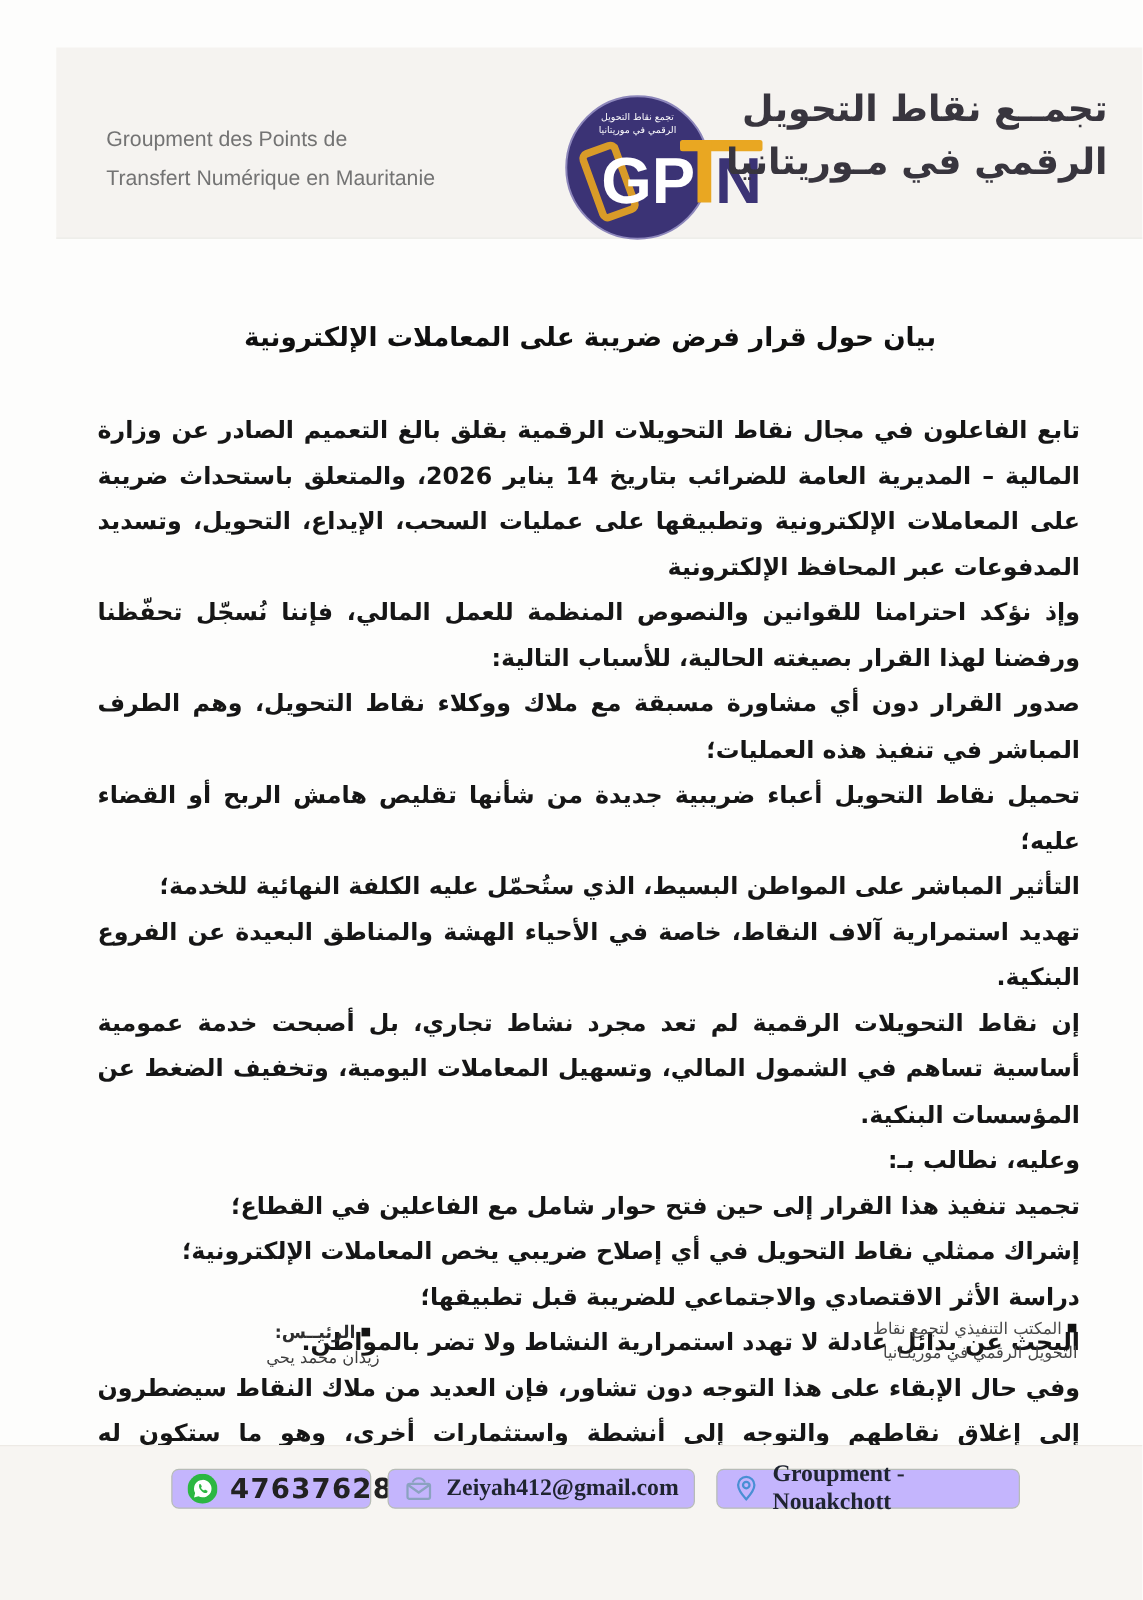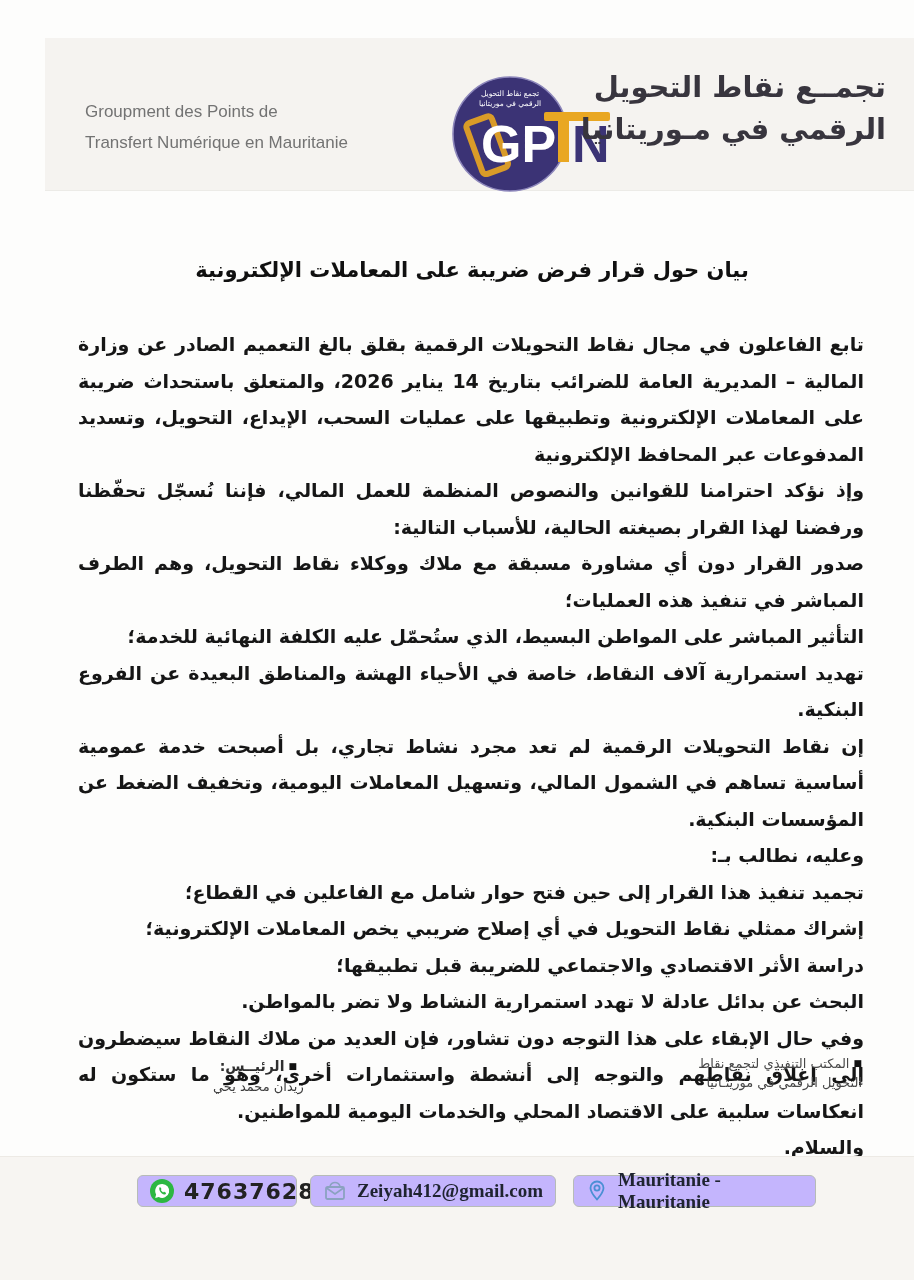--- a/index.html
+++ b/index.html
@@ -81,20 +81,21 @@
       <div>الرقمي في مـوريتانيا</div>
     </div>
   </div>
 
   <div class="doc-title">بيان حول قرار فرض ضريبة على المعاملات الإلكترونية</div>
 
   <div class="doc-body">
     <p>تابع الفاعلون في مجال نقاط التحويلات الرقمية بقلق بالغ التعميم الصادر عن وزارة المالية – المديرية العامة للضرائب بتاريخ 14 يناير 2026، والمتعلق باستحداث ضريبة على المعاملات الإلكترونية وتطبيقها على عمليات السحب، الإيداع، التحويل، وتسديد المدفوعات عبر المحافظ الإلكترونية</p>
     <p>وإذ نؤكد احترامنا للقوانين والنصوص المنظمة للعمل المالي، فإننا نُسجّل تحفّظنا ورفضنا لهذا القرار بصيغته الحالية، للأسباب التالية:</p>
     <p>صدور القرار دون أي مشاورة مسبقة مع ملاك ووكلاء نقاط التحويل، وهم الطرف المباشر في تنفيذ هذه العمليات؛</p>
+    <p>تحميل نقاط التحويل أعباء ضريبية جديدة من شأنها تقليص هامش الربح أو القضاء عليه؛</p>
     <p>التأثير المباشر على المواطن البسيط، الذي ستُحمّل عليه الكلفة النهائية للخدمة؛</p>
     <p>تهديد استمرارية آلاف النقاط، خاصة في الأحياء الهشة والمناطق البعيدة عن الفروع البنكية.</p>
     <p>إن نقاط التحويلات الرقمية لم تعد مجرد نشاط تجاري، بل أصبحت خدمة عمومية أساسية تساهم في الشمول المالي، وتسهيل المعاملات اليومية، وتخفيف الضغط عن المؤسسات البنكية.</p>
     <p>وعليه، نطالب بـ:</p>
     <p>تجميد تنفيذ هذا القرار إلى حين فتح حوار شامل مع الفاعلين في القطاع؛</p>
     <p>إشراك ممثلي نقاط التحويل في أي إصلاح ضريبي يخص المعاملات الإلكترونية؛</p>
     <p>دراسة الأثر الاقتصادي والاجتماعي للضريبة قبل تطبيقها؛</p>
     <p>البحث عن بدائل عادلة لا تهدد استمرارية النشاط ولا تضر بالمواطن.</p>
     <p>وفي حال الإبقاء على هذا التوجه دون تشاور، فإن العديد من ملاك النقاط سيضطرون إلى إغلاق نقاطهم والتوجه إلى أنشطة واستثمارات أخرى، وهو ما ستكون له انعكاسات سلبية على الاقتصاد المحلي والخدمات اليومية للمواطنين.</p>
     <p>والسلام.</p>
@@ -133,18 +134,18 @@
       <path d="M7 6c1-2.5 3-3.5 5-3.5S16 3.5 17 6" fill="none" stroke="#8ba2c0" stroke-width="1.6"></path>
     </svg>
     <span class="serif-text">Zeiyah412@gmail.com</span>
   </div>
 
   <div class="contact-box box-loc">
     <svg class="icon-svg" width="22" height="24" viewBox="0 0 22 24">
       <path d="M11 2.5a6.5 6.5 0 0 1 6.5 6.5c0 4.4-5 9.8-6.5 11.5C9.5 18.8 4.5 13.4 4.5 9A6.5 6.5 0 0 1 11 2.5z" fill="none" stroke="#4a8fd4" stroke-width="1.8"></path>
       <circle cx="11" cy="9" r="2.6" fill="none" stroke="#4a8fd4" stroke-width="1.8"></circle>
     </svg>
-    <span class="serif-text">Mauritanie - Mauritanie</span>
+    <span class="serif-text">Groupment - Nouakchott</span>
   </div>
 
   <div class="page-mark">١/١</div>
 
 </div>
 
 </body></html>

